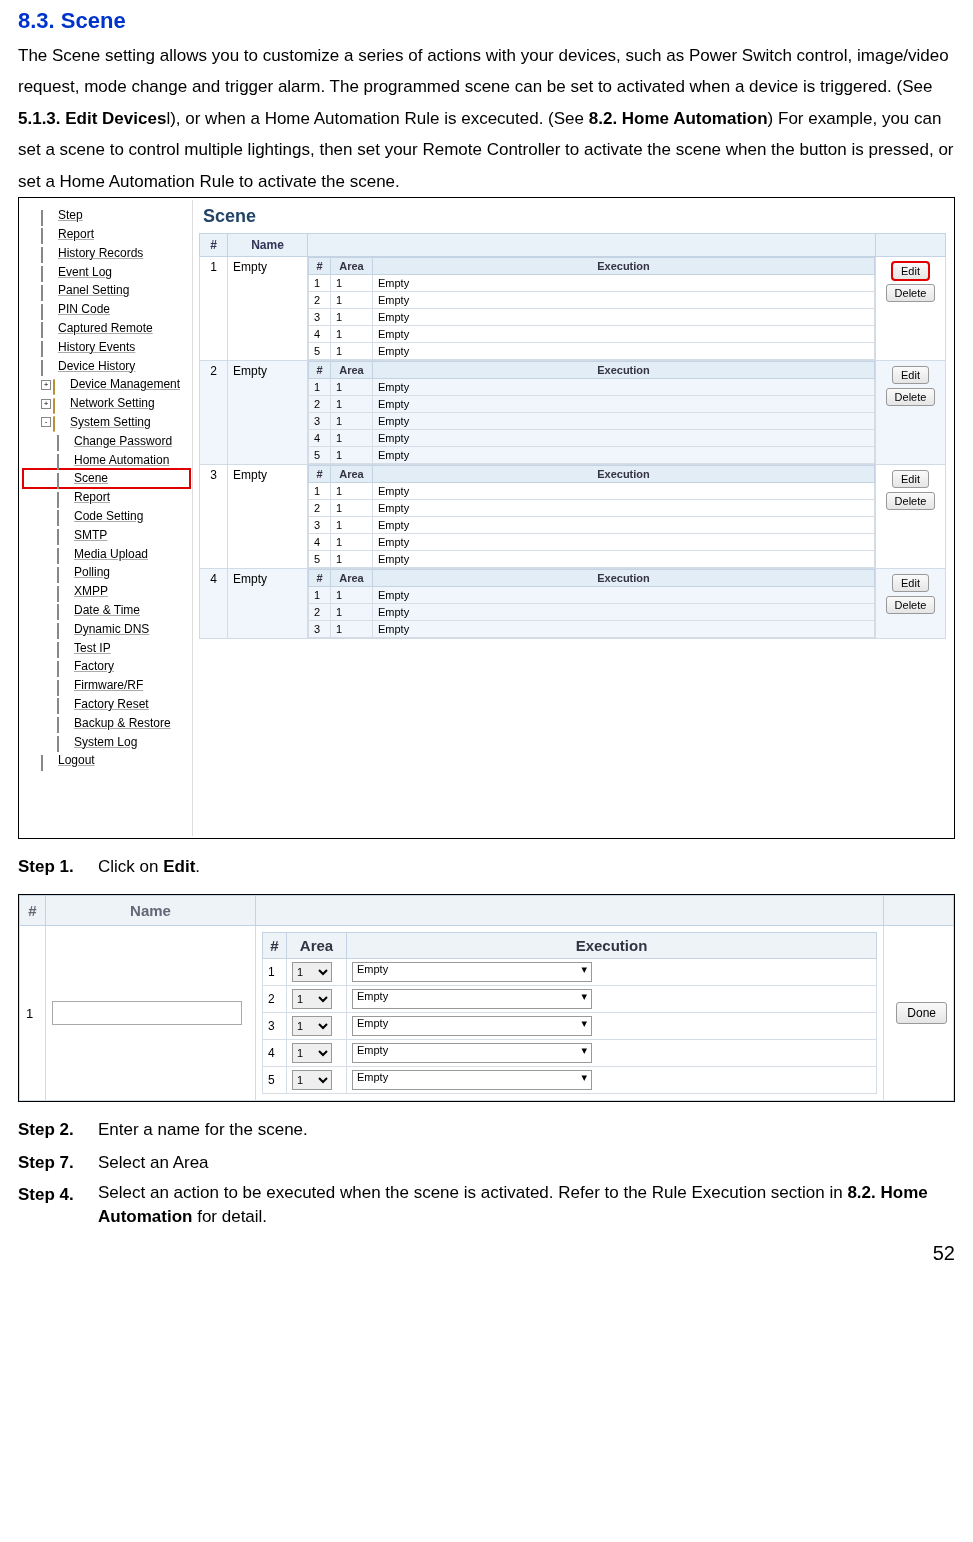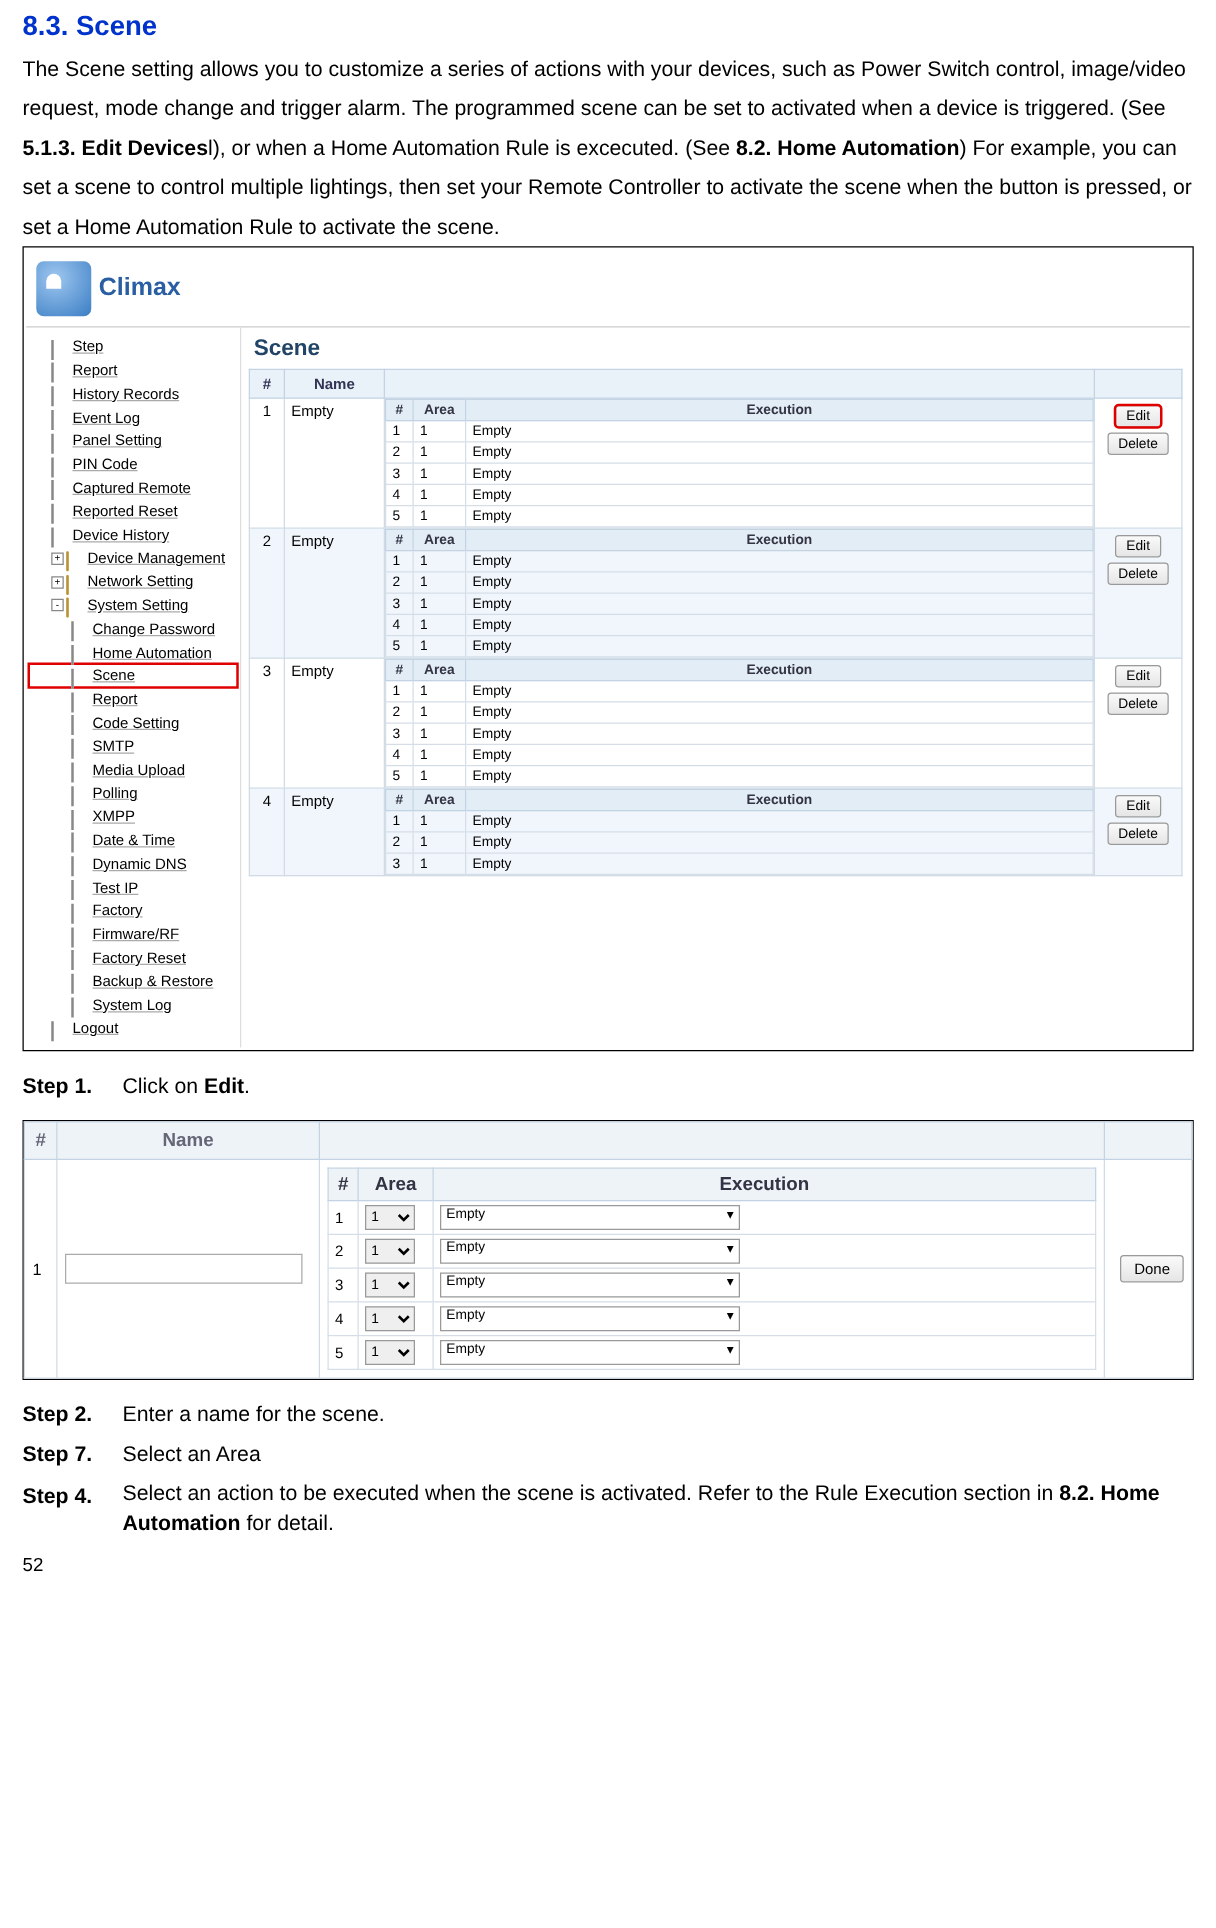--- a/index.html
+++ b/index.html
@@ -60,36 +60,30 @@
 
   .edit-inner { width: 100%; border-collapse: collapse; font-size: 12px; }
   .edit-inner th { background: #eef3f8; border: 1px solid #c3d3e3; padding: 4px 6px; font-weight: bold; color:#334; }
   .edit-inner td { border: 1px solid #d5dee7; padding: 3px 5px; }
   .sel-area { width: 40px; height: 20px; border:1px solid #999; font-size:11px; }
   .sel-exec { width: 240px; height: 20px; border:1px solid #999; font-size:11px; text-align:left; padding-left:4px; background:#fff; position:relative; }
   .sel-exec::after { content:"▾"; position:absolute; right:4px; }
 
   .done-btn { display:inline-block; background: linear-gradient(#fafafa,#e5e5e5); border:1px solid #999; border-radius:3px; padding:3px 10px; font-size:12px; }
 
-  .page-num { text-align: left; font-size: 15px; margin-top: 12px; }
+  .page-num { text-align: right; font-size: 20px; margin-top: 12px; }
 </style>
 </head>
 <body>
 
 <div class="heading">8.3. Scene</div>
 <div class="intro" id="intro-target"><span>The Scene setting allows you to customize a series of actions with your devices, such as Power Switch control, image/video request, mode change and trigger alarm. The programmed scene can be set to activated when a device is triggered. (See </span><span class="bold">5.1.3. Edit Devices</span><span>l), or when a Home Automation Rule is excecuted. (See </span><span class="bold">8.2. Home Automation</span><span>) For example, you can set a scene to control multiple lightings, then set your Remote Controller to activate the scene when the button is pressed, or set a Home Automation Rule to activate the scene.</span></div>
 
 <div class="screenshot-frame">
   <div class="ss-inner">
-    <div class="ss-header">
-      <div class="logo-box">
-        <div class="logo-icon"></div>
-        <div class="logo-text">Climax</div>
-      </div>
-    </div>
     <div class="ss-body">
       <div class="ss-nav" id="nav-target">
           <div class="nav-item indent1">
             <span class="nav-icon "><span class="nav-page"></span></span>
             <span class="nav-label">Step</span>
           </div>
           <div class="nav-item indent1">
             <span class="nav-icon "><span class="nav-page"></span></span>
             <span class="nav-label">Report</span>
           </div>
@@ -108,21 +102,21 @@
           <div class="nav-item indent1">
             <span class="nav-icon "><span class="nav-page"></span></span>
             <span class="nav-label">PIN Code</span>
           </div>
           <div class="nav-item indent1">
             <span class="nav-icon "><span class="nav-page"></span></span>
             <span class="nav-label">Captured Remote</span>
           </div>
           <div class="nav-item indent1">
             <span class="nav-icon "><span class="nav-page"></span></span>
-            <span class="nav-label">Reported Reset</span>
+            <span class="nav-label">History Events</span>
           </div>
           <div class="nav-item indent1">
             <span class="nav-icon "><span class="nav-page"></span></span>
             <span class="nav-label">Device History</span>
           </div>
           <div class="nav-item indent1">
             <span class="nav-expand">+</span>
             <span class="nav-icon "><span class="nav-folder"></span></span>
             <span class="nav-label">Device Management</span>
           </div>

